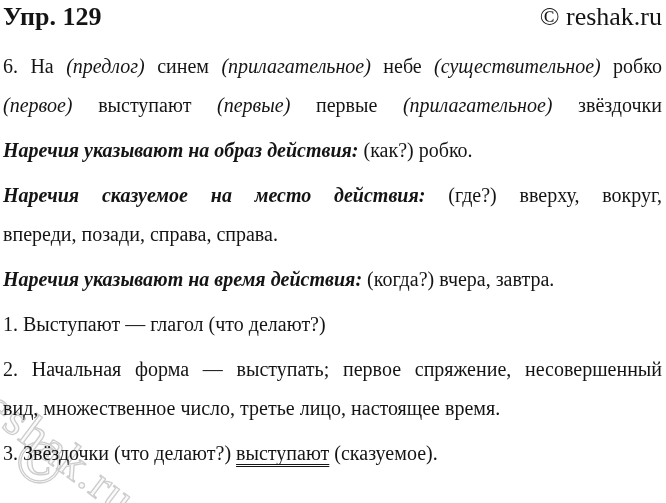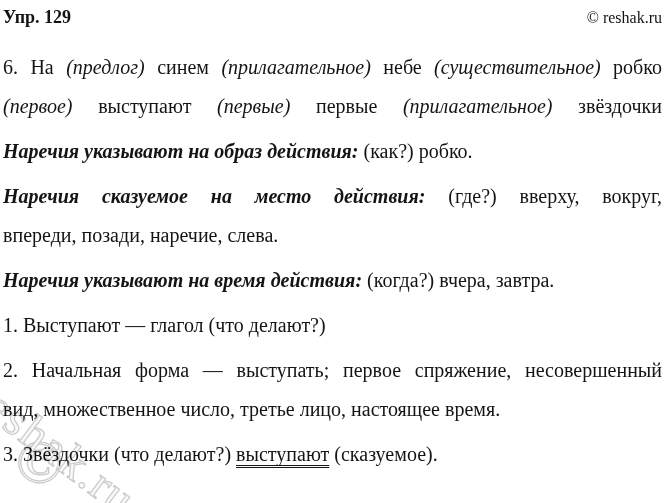--- a/index.html
+++ b/index.html
@@ -50,25 +50,25 @@
   }
   .header-row {
     display: flex;
     justify-content: space-between;
     align-items: baseline;
     line-height: 26px;
     margin-bottom: 17px;
   }
   .page-title {
     font-weight: bold;
-    font-size: 18px;
+    font-size: 26px;
     text-align: right;
   }
   .copyright {
-    font-size: 16px;
+    font-size: 26px;
   }
 
   .para {
     margin: 0 0 6px 0;
     font-size: 20px;
   }
   .line {
     line-height: 39px;
   }
   .jline {
@@ -102,21 +102,21 @@
     <div class="line jline"><span class="seg-normal">6. На </span><span class="seg-italic">(предлог)</span><span class="seg-normal"> синем </span><span class="seg-italic">(прилагательное)</span><span class="seg-normal"> небе </span><span class="seg-italic">(существительное)</span><span class="seg-normal"> робко</span></div>
     <div class="line jline"><span class="seg-italic">(первое)</span><span class="seg-normal"> выступают </span><span class="seg-italic">(первые)</span><span class="seg-normal"> первые </span><span class="seg-italic">(прилагательное)</span><span class="seg-normal"> звёздочки</span></div>
   </div>
 
   <div class="para">
     <div class="line"><span class="seg-bold-italic">Наречия указывают на образ действия:</span><span class="seg-normal"> (как?) робко.</span></div>
   </div>
 
   <div class="para">
     <div class="line jline"><span class="seg-bold-italic">Наречия сказуемое на место действия:</span><span class="seg-normal"> (где?) вверху, вокруг,</span></div>
-    <div class="line"><span class="seg-normal">впереди, позади, наречие, слева.</span></div>
+    <div class="line"><span class="seg-normal">впереди, позади, справа, справа.</span></div>
   </div>
 
   <div class="para">
     <div class="line"><span class="seg-bold-italic">Наречия указывают на время действия:</span><span class="seg-normal"> (когда?) вчера, завтра.</span></div>
   </div>
 
   <div class="para">
     <div class="line"><span class="seg-normal">1. Выступают — глагол (что делают?)</span></div>
   </div>
 

